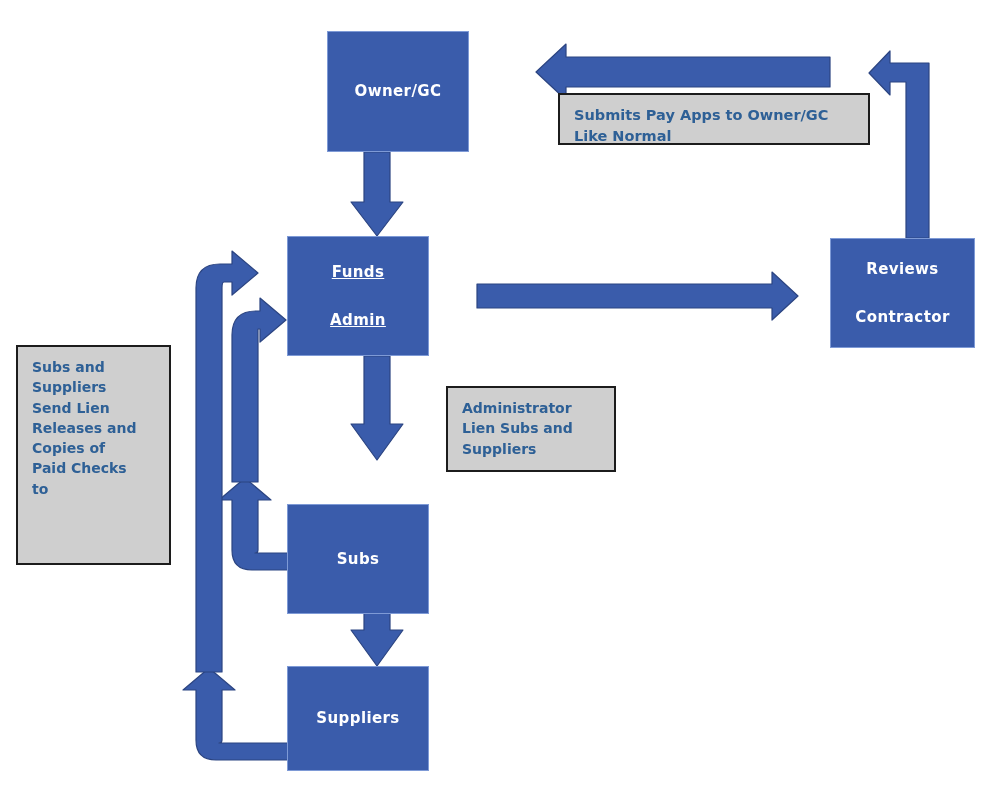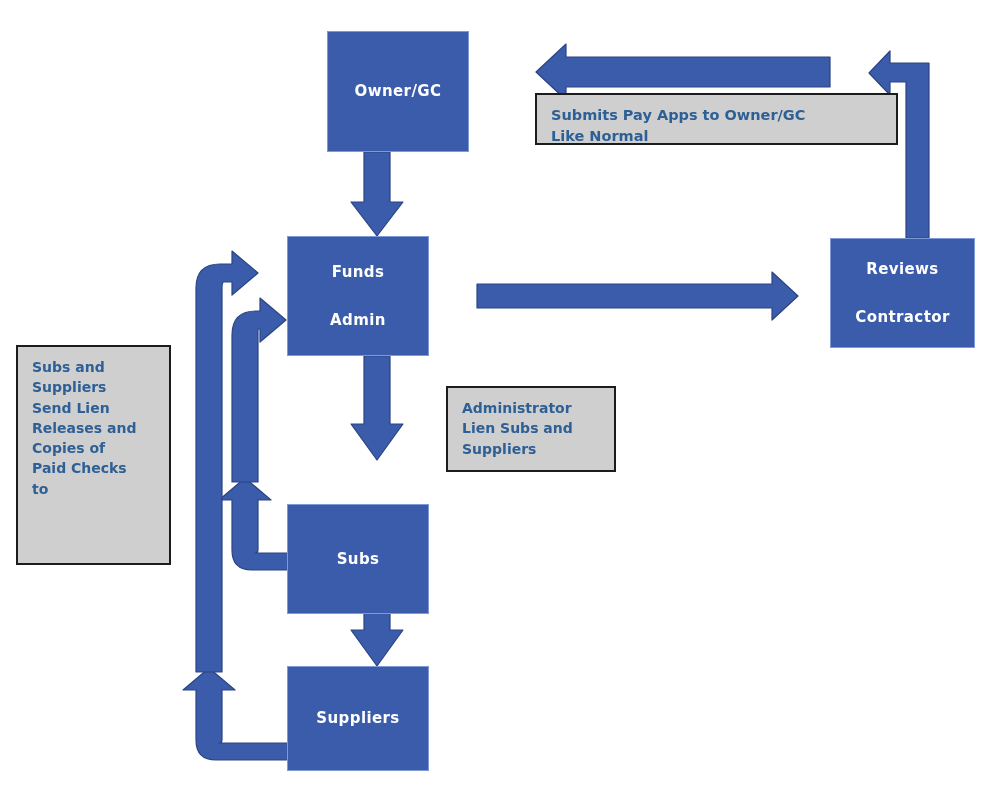--- a/index.html
+++ b/index.html
@@ -97,39 +97,39 @@
 
     <path class="arrow-shape" d="M 288,743 L 288,760 L 216,760 Q 196,760 196,740 L 196,690 L 183,690 L 209,668 L 235,690 L 222,690 L 222,740 Q 222,743 219,743 Z"></path>
 
     <path class="arrow-shape" d="M 196,672 L 196,288 Q 196,264 220,264 L 232,264 L 232,251 L 258,273 L 232,295 L 232,282 L 224,282 Q 222,282 222,288 L 222,672 Z"></path>
   </svg>
 
   <div class="node" style="left:287px; top:31px; width:142px; height:121px;margin-left:40px;">
     <span class="line1">Owner/GC</span>
   </div>
 
-  <div class="node" style="left:287px; top:236px; width:142px; height:120px;">
+  <div class="node" style="left:287px; top:236px; width:142px; height:120px;text-decoration:underline;">
     <span class="line1">Funds</span>
     <span class="line2">Admin</span>
   </div>
 
   <div class="node" style="left:287px; top:460px; width:142px; height:110px;margin-top:44px;">
     <span class="line1">Subs</span>
   </div>
 
   <div class="node" style="left:287px; top:666px; width:142px; height:105px;">
     <span class="line1">Suppliers</span>
   </div>
 
   <div class="node" style="left:830px; top:238px; width:145px; height:110px;">
     <span class="line1">Reviews</span>
     <span class="line2">Contractor</span>
   </div>
 
-  <div class="note" style="left:535px; top:93px; width:363px; height:52px;">Submits Pay Apps to Owner/GC
+  <div class="note" style="left:558px; top:93px; width:312px; height:52px;">Submits Pay Apps to Owner/GC
 Like Normal</div>
 
 
   <div class="note small" style="left:446px; top:386px; width:170px; height:86px;">Administrator
 Lien Subs and
 Suppliers</div>
 
   <div class="note small" style="left:16px; top:345px; width:155px; height:220px;">Subs and
 Suppliers
 Send Lien

